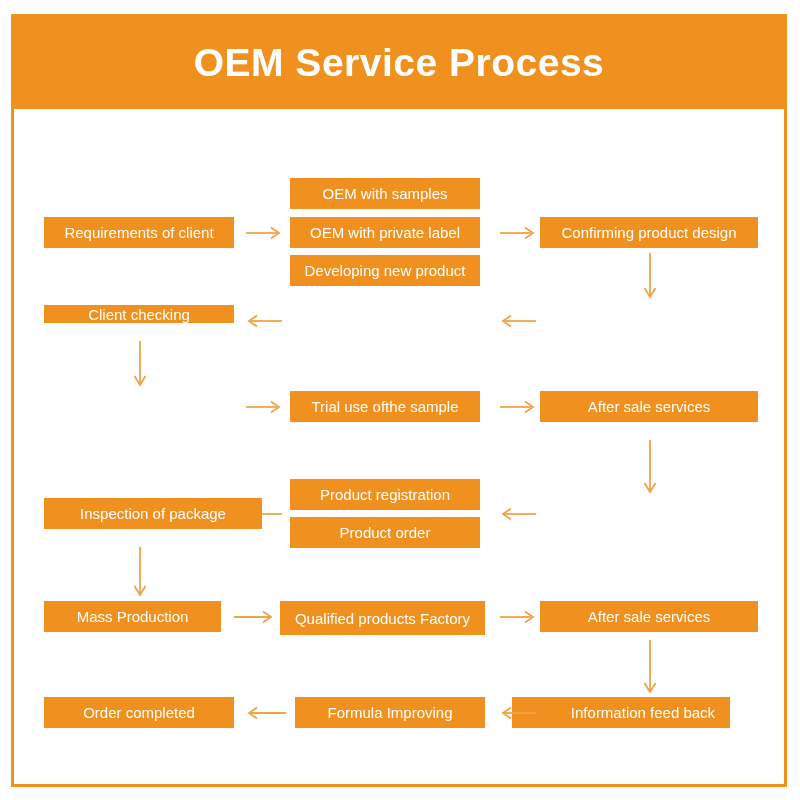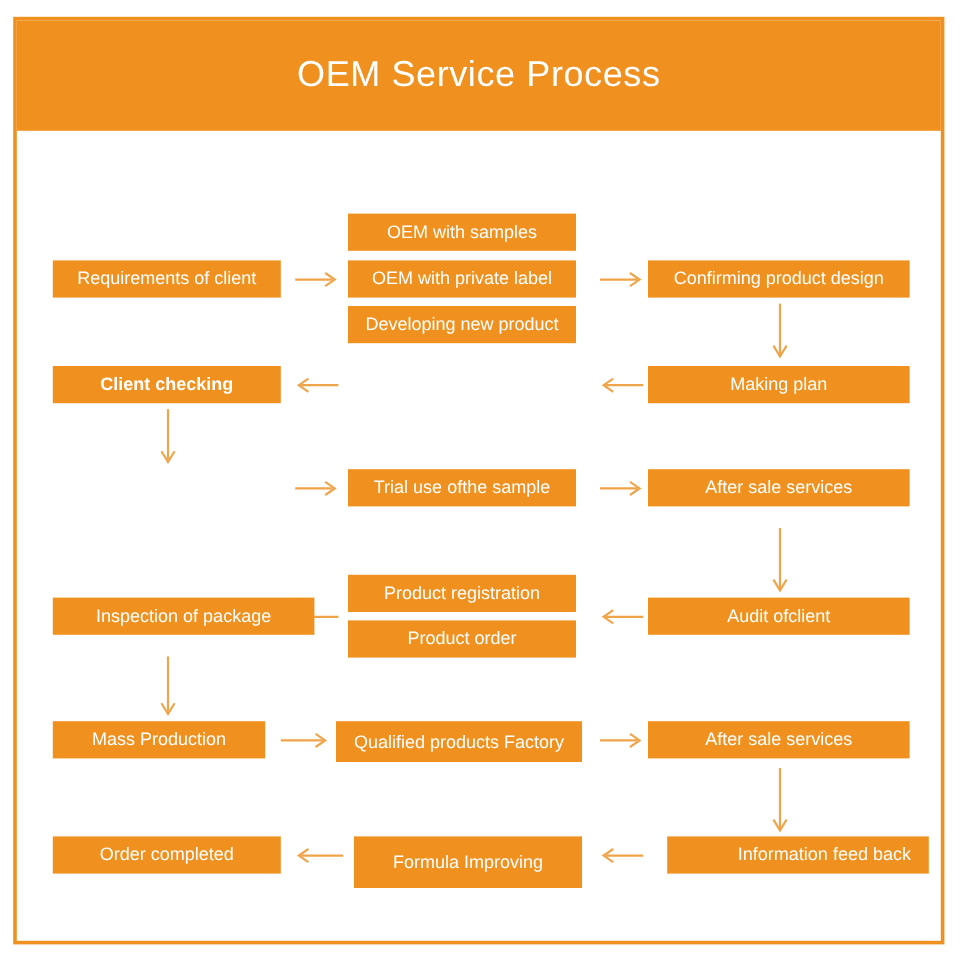--- a/index.html
+++ b/index.html
@@ -35,22 +35,22 @@
     top: 17px;
     width: 770px;
     height: 92px;
     background: #F0911F;
     display: flex;
     align-items: center;
     justify-content: center;
   }
   #header-title {
     color: #ffffff;
-    font-size: 30px;
-    font-weight: normal;
+    font-size: 39px;
+    font-weight: bold;
     letter-spacing: 0.5px;
     font-family: "Liberation Sans", sans-serif;
     white-space: nowrap;
   }
 
   
   .box {
     position: absolute;
     background: #F0911F;
     color: #ffffff;
@@ -111,38 +111,37 @@
 
   <div class="box" style="left:540px; top:217px; width:218px; height:31px;">Confirming product design</div>
 
   <div class="arrow" style="left:639px; top:253px;">
     <svg width="22" height="48" viewBox="0 0 22 48">
       <line x1="11" y1="0" x2="11" y2="42" stroke-width="1.8"></line>
       <polyline points="5.5,35 11,44 16.5,35" stroke-width="1.8"></polyline>
     </svg>
   </div>
 
-  <div class="box" style="left:540px; top:305px; width:218px; height:31px;">Making plan</div>
 
   <div class="arrow" style="left:500px; top:314px;">
     <svg width="36" height="14" viewBox="0 0 36 14">
       <line x1="5" y1="7" x2="36" y2="7" stroke-width="1.8"></line>
       <polyline points="11,1.5 3,7 11,12.5" stroke-width="1.8"></polyline>
     </svg>
   </div>
 
 
   <div class="arrow" style="left:246px; top:314px;">
     <svg width="36" height="14" viewBox="0 0 36 14">
       <line x1="5" y1="7" x2="36" y2="7" stroke-width="1.8"></line>
       <polyline points="11,1.5 3,7 11,12.5" stroke-width="1.8"></polyline>
     </svg>
   </div>
 
-  <div class="box" style="left:44px; top:305px; width:190px; height:31px;font-weight:bold;">Client checking</div>
+  <div class="box" style="left:44px; top:305px; width:190px; height:18px;">Client checking</div>
 
   <div class="arrow" style="left:129px; top:341px;">
     <svg width="22" height="48" viewBox="0 0 22 48">
       <line x1="11" y1="0" x2="11" y2="42" stroke-width="1.8"></line>
       <polyline points="5.5,35 11,44 16.5,35" stroke-width="1.8"></polyline>
     </svg>
   </div>
 
 
   <div class="arrow" style="left:246px; top:400px;">
@@ -163,21 +162,20 @@
 
   <div class="box" style="left:540px; top:391px; width:218px; height:31px;">After sale services</div>
 
   <div class="arrow" style="left:639px; top:440px;">
     <svg width="22" height="56" viewBox="0 0 22 56">
       <line x1="11" y1="0" x2="11" y2="50" stroke-width="1.8"></line>
       <polyline points="5.5,43 11,52 16.5,43" stroke-width="1.8"></polyline>
     </svg>
   </div>
 
-  <div class="box" style="left:540px; top:498px; width:218px; height:31px;">Audit ofclient</div>
 
   <div class="arrow" style="left:500px; top:507px;">
     <svg width="36" height="14" viewBox="0 0 36 14">
       <line x1="5" y1="7" x2="36" y2="7" stroke-width="1.8"></line>
       <polyline points="11,1.5 3,7 11,12.5" stroke-width="1.8"></polyline>
     </svg>
   </div>
 
   <div class="box" style="left:290px; top:479px; width:190px; height:31px;">Product registration</div>
   <div class="box" style="left:290px; top:517px; width:190px; height:31px;">Product order</div>
@@ -218,30 +216,30 @@
 
   <div class="box" style="left:540px; top:601px; width:218px; height:31px;">After sale services</div>
 
   <div class="arrow" style="left:639px; top:640px;">
     <svg width="22" height="56" viewBox="0 0 22 56">
       <line x1="11" y1="0" x2="11" y2="50" stroke-width="1.8"></line>
       <polyline points="5.5,43 11,52 16.5,43" stroke-width="1.8"></polyline>
     </svg>
   </div>
 
-  <div class="box" style="left:556px; top:697px; width:218px; height:31px;padding-left:48px;">Information feed back</div>
+  <div class="box" style="left:512px; top:697px; width:218px; height:31px;padding-left:48px;">Information feed back</div>
 
   <div class="arrow" style="left:500px; top:706px;">
     <svg width="36" height="14" viewBox="0 0 36 14">
       <line x1="5" y1="7" x2="36" y2="7" stroke-width="1.8"></line>
       <polyline points="11,1.5 3,7 11,12.5" stroke-width="1.8"></polyline>
     </svg>
   </div>
 
-  <div class="box" style="left:295px; top:697px; width:190px; height:43px;">Formula Improving</div>
+  <div class="box" style="left:295px; top:697px; width:190px; height:31px;">Formula Improving</div>
 
   <div class="arrow" style="left:246px; top:706px;">
     <svg width="40" height="14" viewBox="0 0 40 14">
       <line x1="5" y1="7" x2="40" y2="7" stroke-width="1.8"></line>
       <polyline points="11,1.5 3,7 11,12.5" stroke-width="1.8"></polyline>
     </svg>
   </div>
 
   <div class="box" style="left:44px; top:697px; width:190px; height:31px;">Order completed</div>
 

